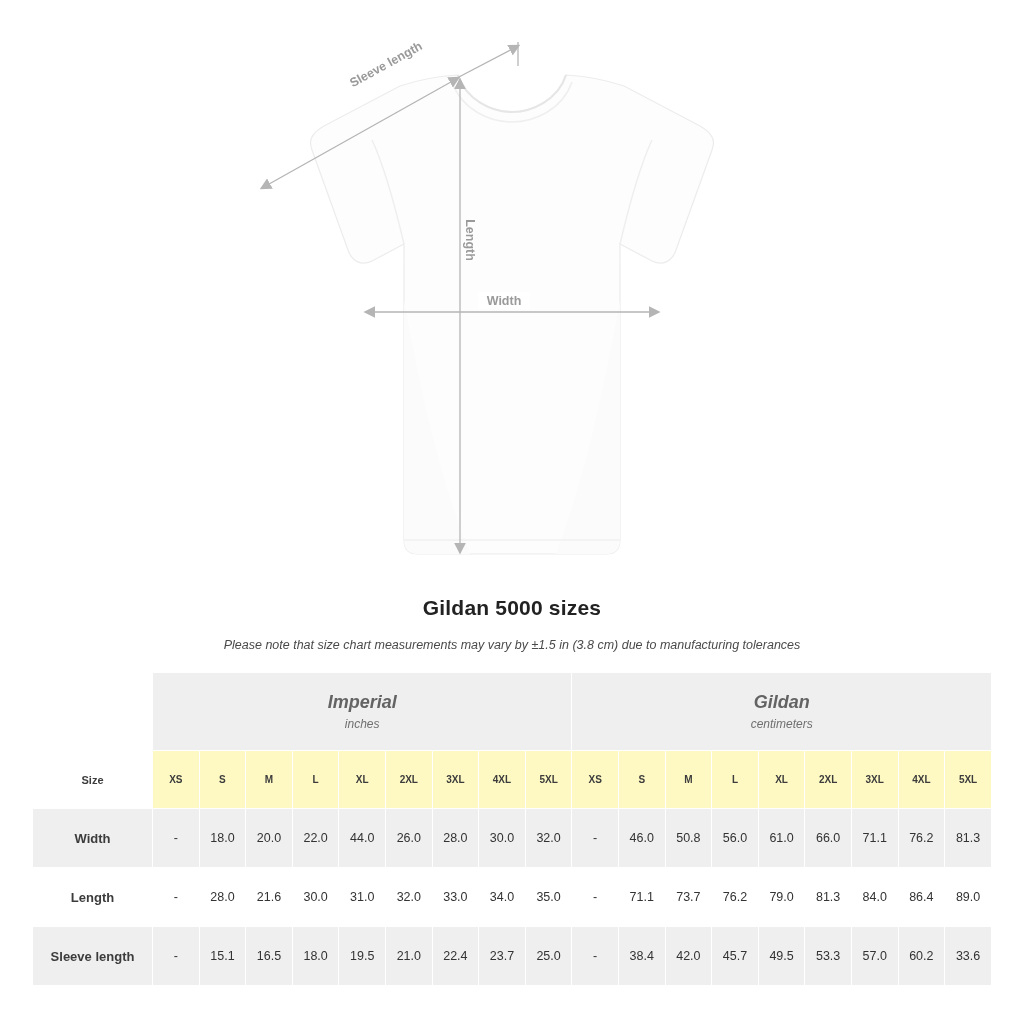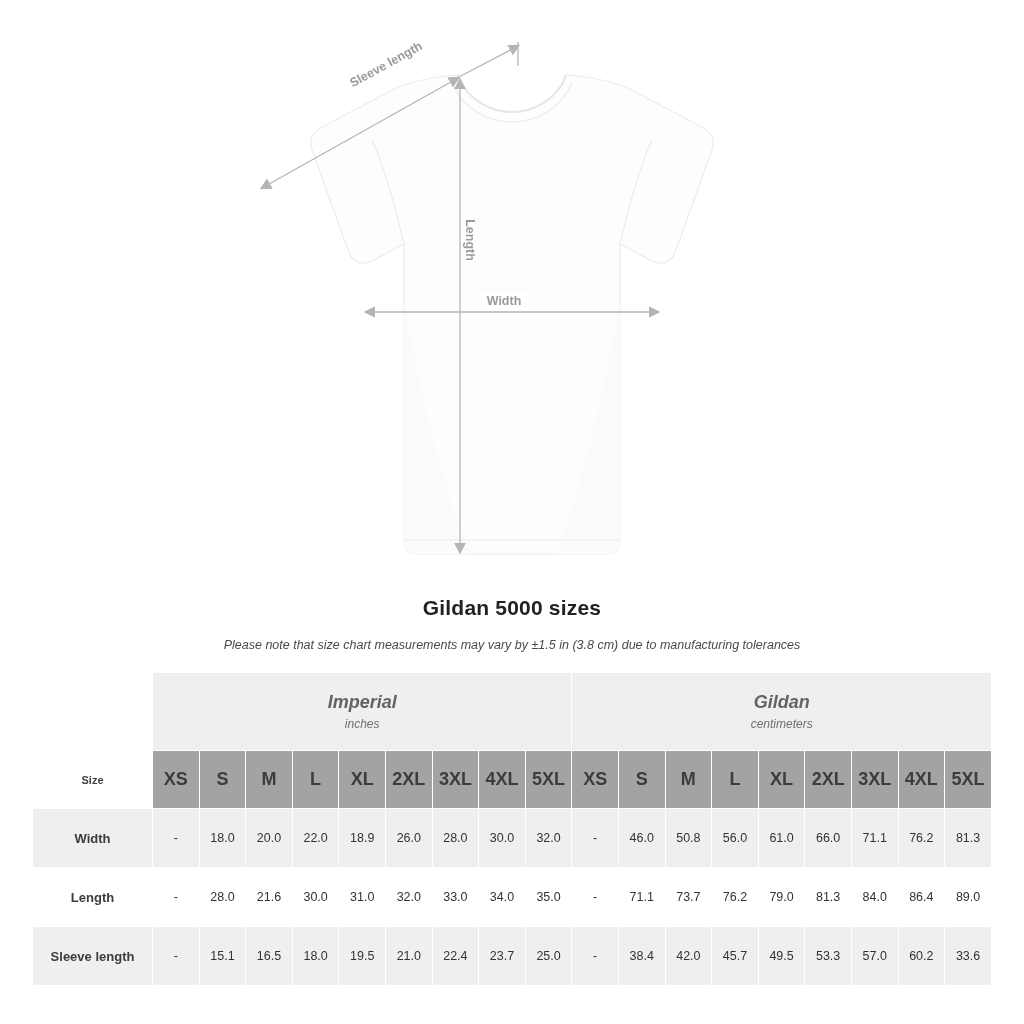--- a/index.html
+++ b/index.html
@@ -85,24 +85,24 @@
     margin-top: 4px;
   }
   .corner-cell {
     background: #ffffff;
     border-color: #ffffff;
   }
 
   
   tr.size-row td {
     height: 58px;
-    background: #a3a3a3;
+    background: #fef9c3;
     font-weight: bold;
     color: #3c3c3c;
-    font-size: 18px;
+    font-size: 10px;
   }
   tr.size-row td.rowlabel {
     background: #ffffff;
     color: #3c3c3c;
     font-size: 11px;
   }
 
   
   tr.data-row td {
     height: 59px;
@@ -235,21 +235,21 @@
           <td>4XL</td>
           <td>5XL</td>
         </tr>
 
         <tr class="data-row shaded">
           <td class="rowlabel">Width</td>
           <td class="dim">-</td>
           <td class="dim">18.0</td>
           <td class="dim">20.0</td>
           <td class="dim">22.0</td>
-          <td class="dim">18.9</td>
+          <td class="dim">44.0</td>
           <td class="dim">26.0</td>
           <td class="dim">28.0</td>
           <td class="dim">30.0</td>
           <td class="dim">32.0</td>
           <td class="dim">-</td>
           <td class="dim">46.0</td>
           <td class="dim">50.8</td>
           <td class="dim">56.0</td>
           <td class="dim">61.0</td>
           <td class="dim">66.0</td>

